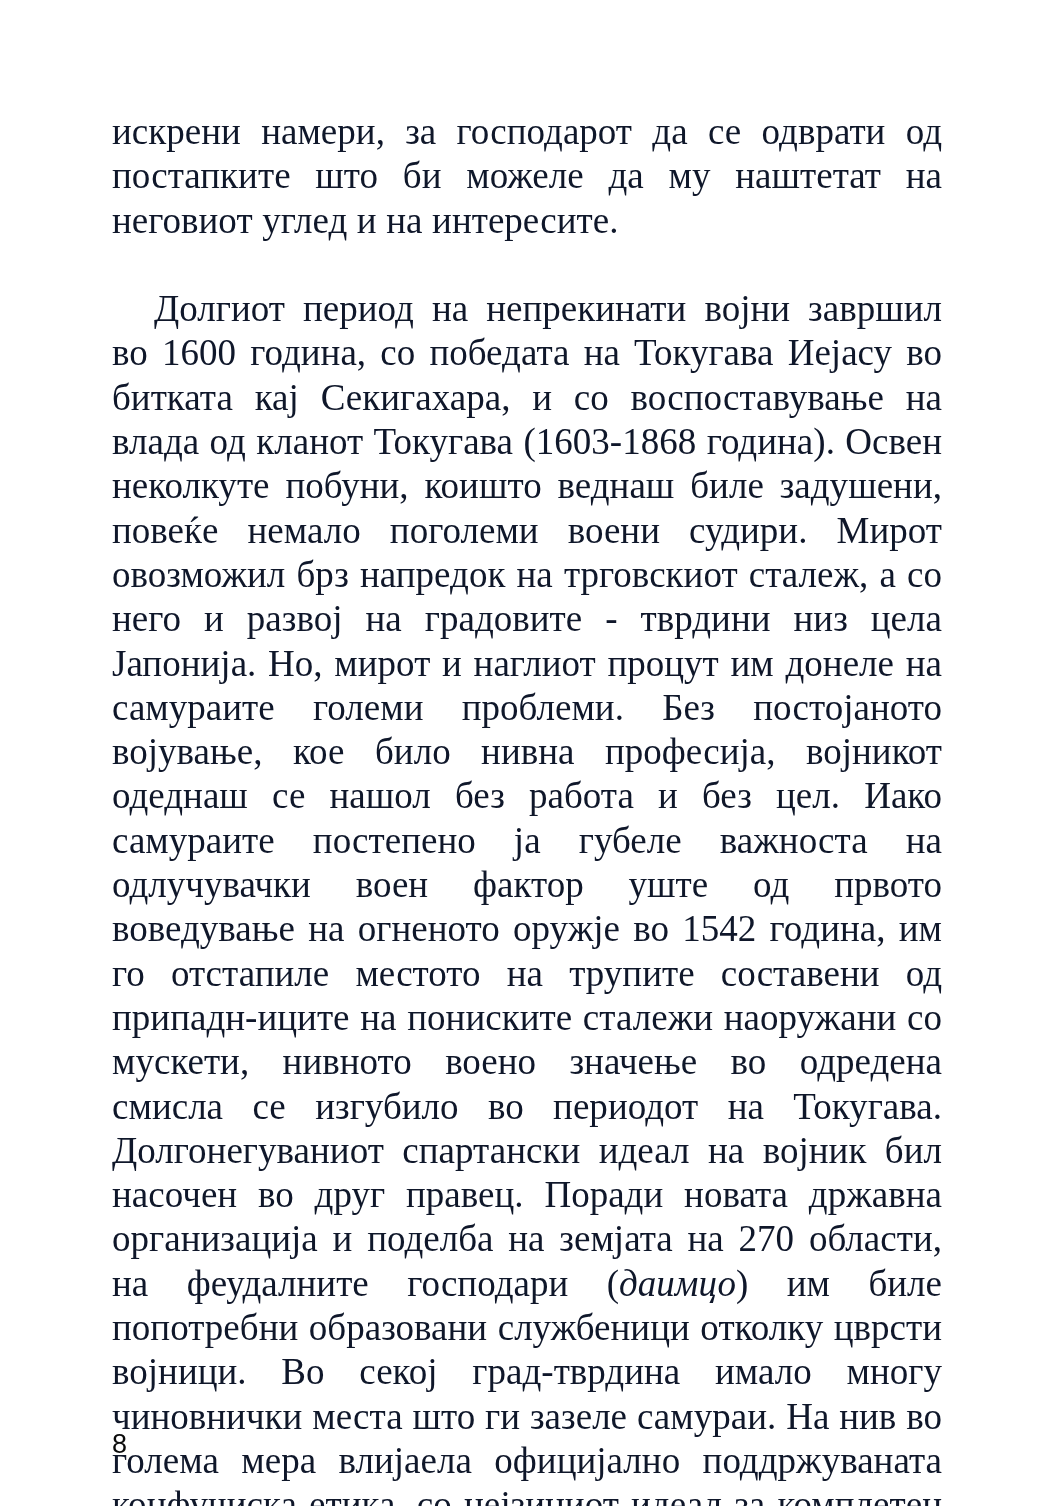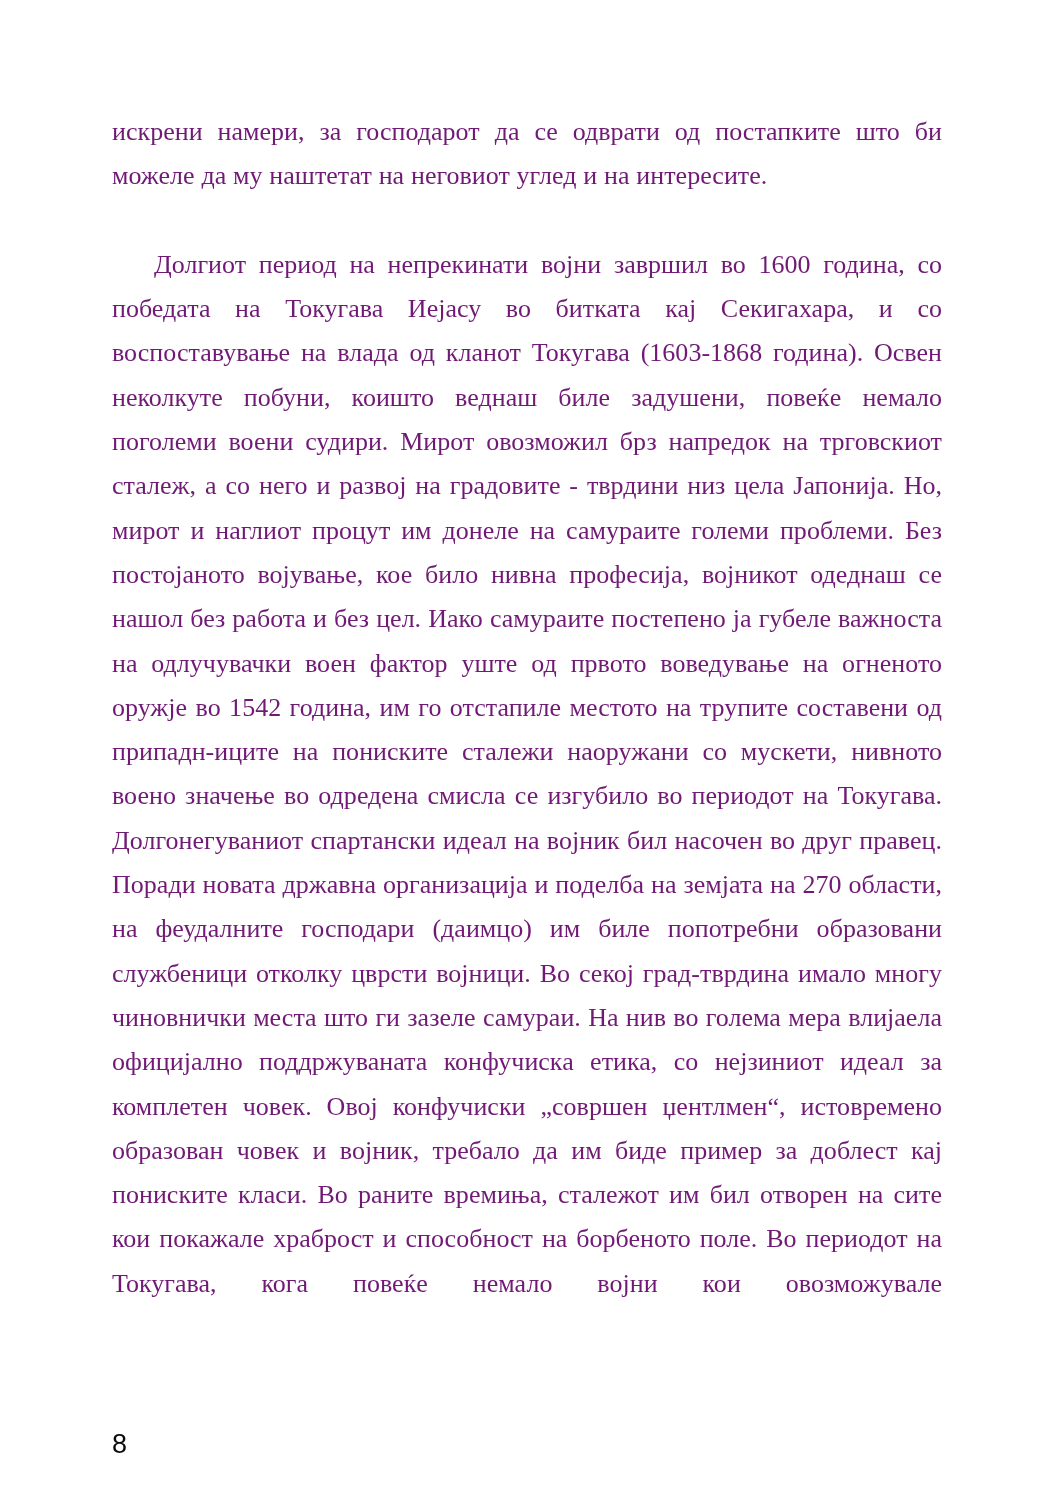--- a/index.html
+++ b/index.html
@@ -17,39 +17,40 @@
     color: #000000;
   }
   .text-column {
     position: absolute;
     left: 112px;
     top: 110px;
     width: 830px;
   }
   .para {
     margin: 0;
-    font-size: 26px;
+    font-size: 37px;
     line-height: 44.3px;
     text-align: justify;
     text-justify: inter-word;
-    color: #701a75;
+    color: #0f172a;
     letter-spacing: 0.02px;
     word-spacing: 0.3px;
   }
   
   .para.justify-all {
     text-align-last: justify;
   }
   .para + .para {
     margin-top: 44.3px;
   }
   .para.indent {
     text-indent: 42px;
   }
   .ital {
+    font-style: italic;
   }
   .page-number {
     position: absolute;
     left: 112px;
     top: 1429px;
     font-family: "Liberation Sans", "DejaVu Sans", sans-serif;
     font-size: 27px;
     line-height: 30px;
     color: #0a0a0a;
   }

